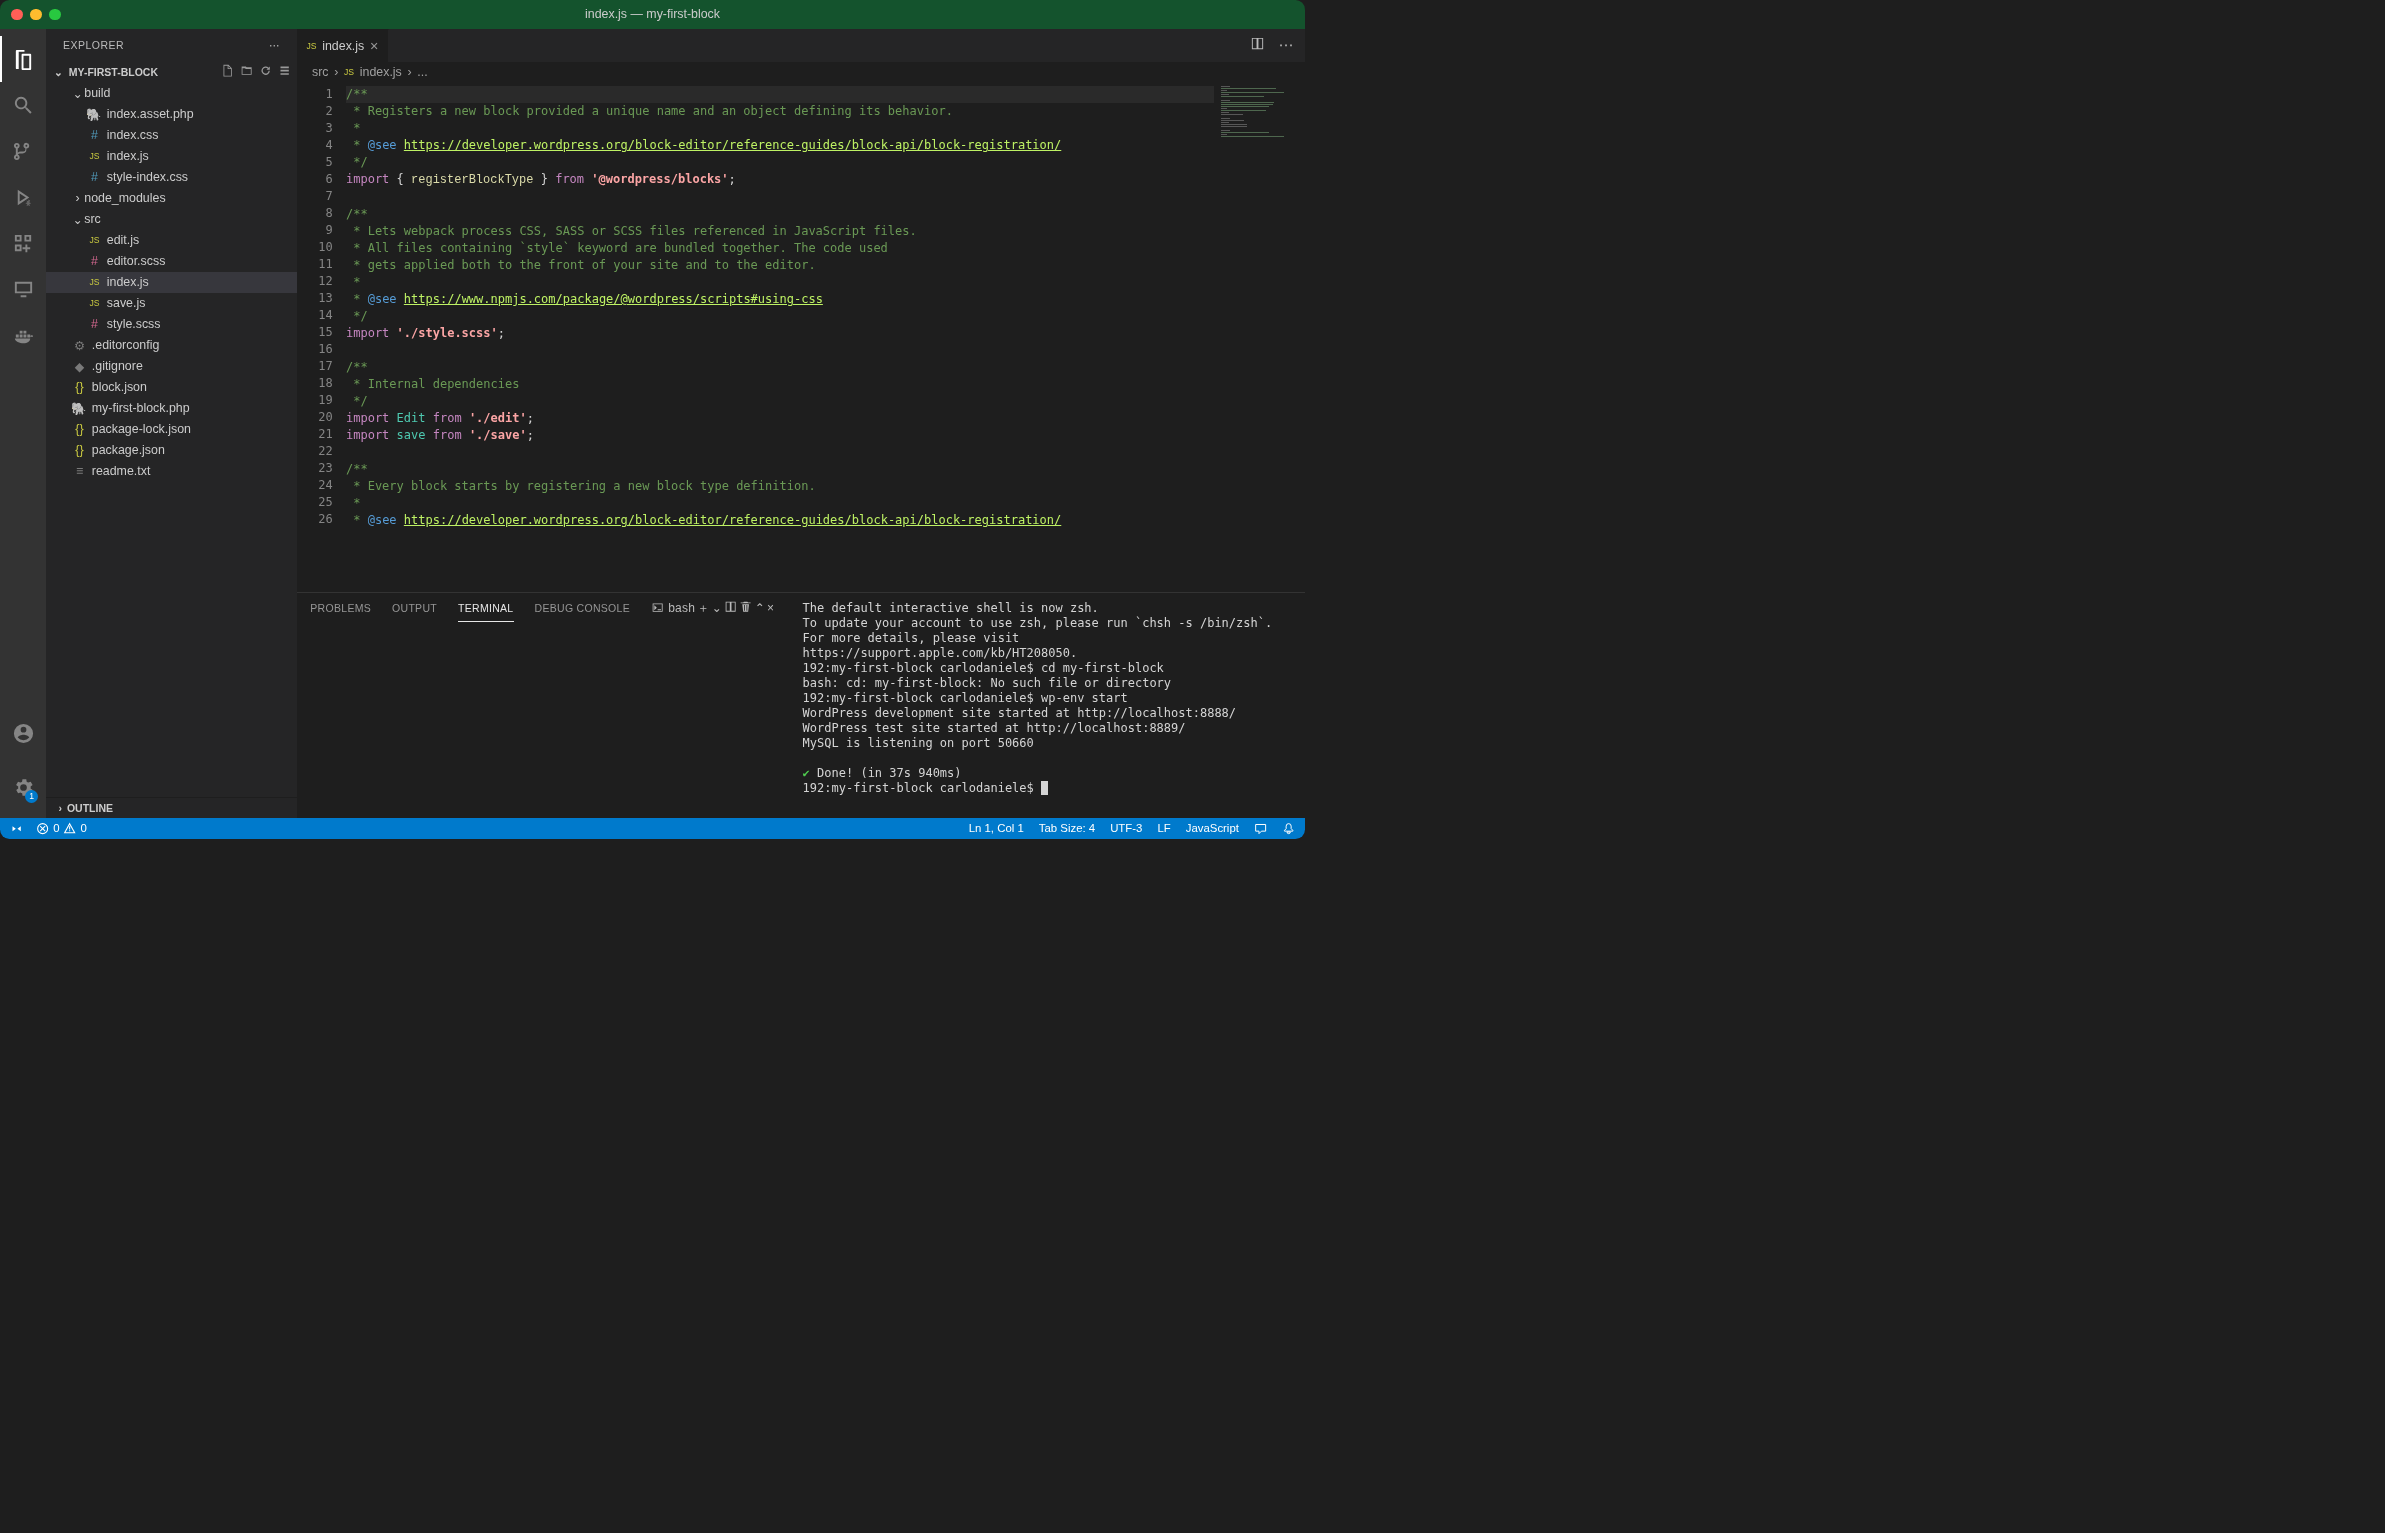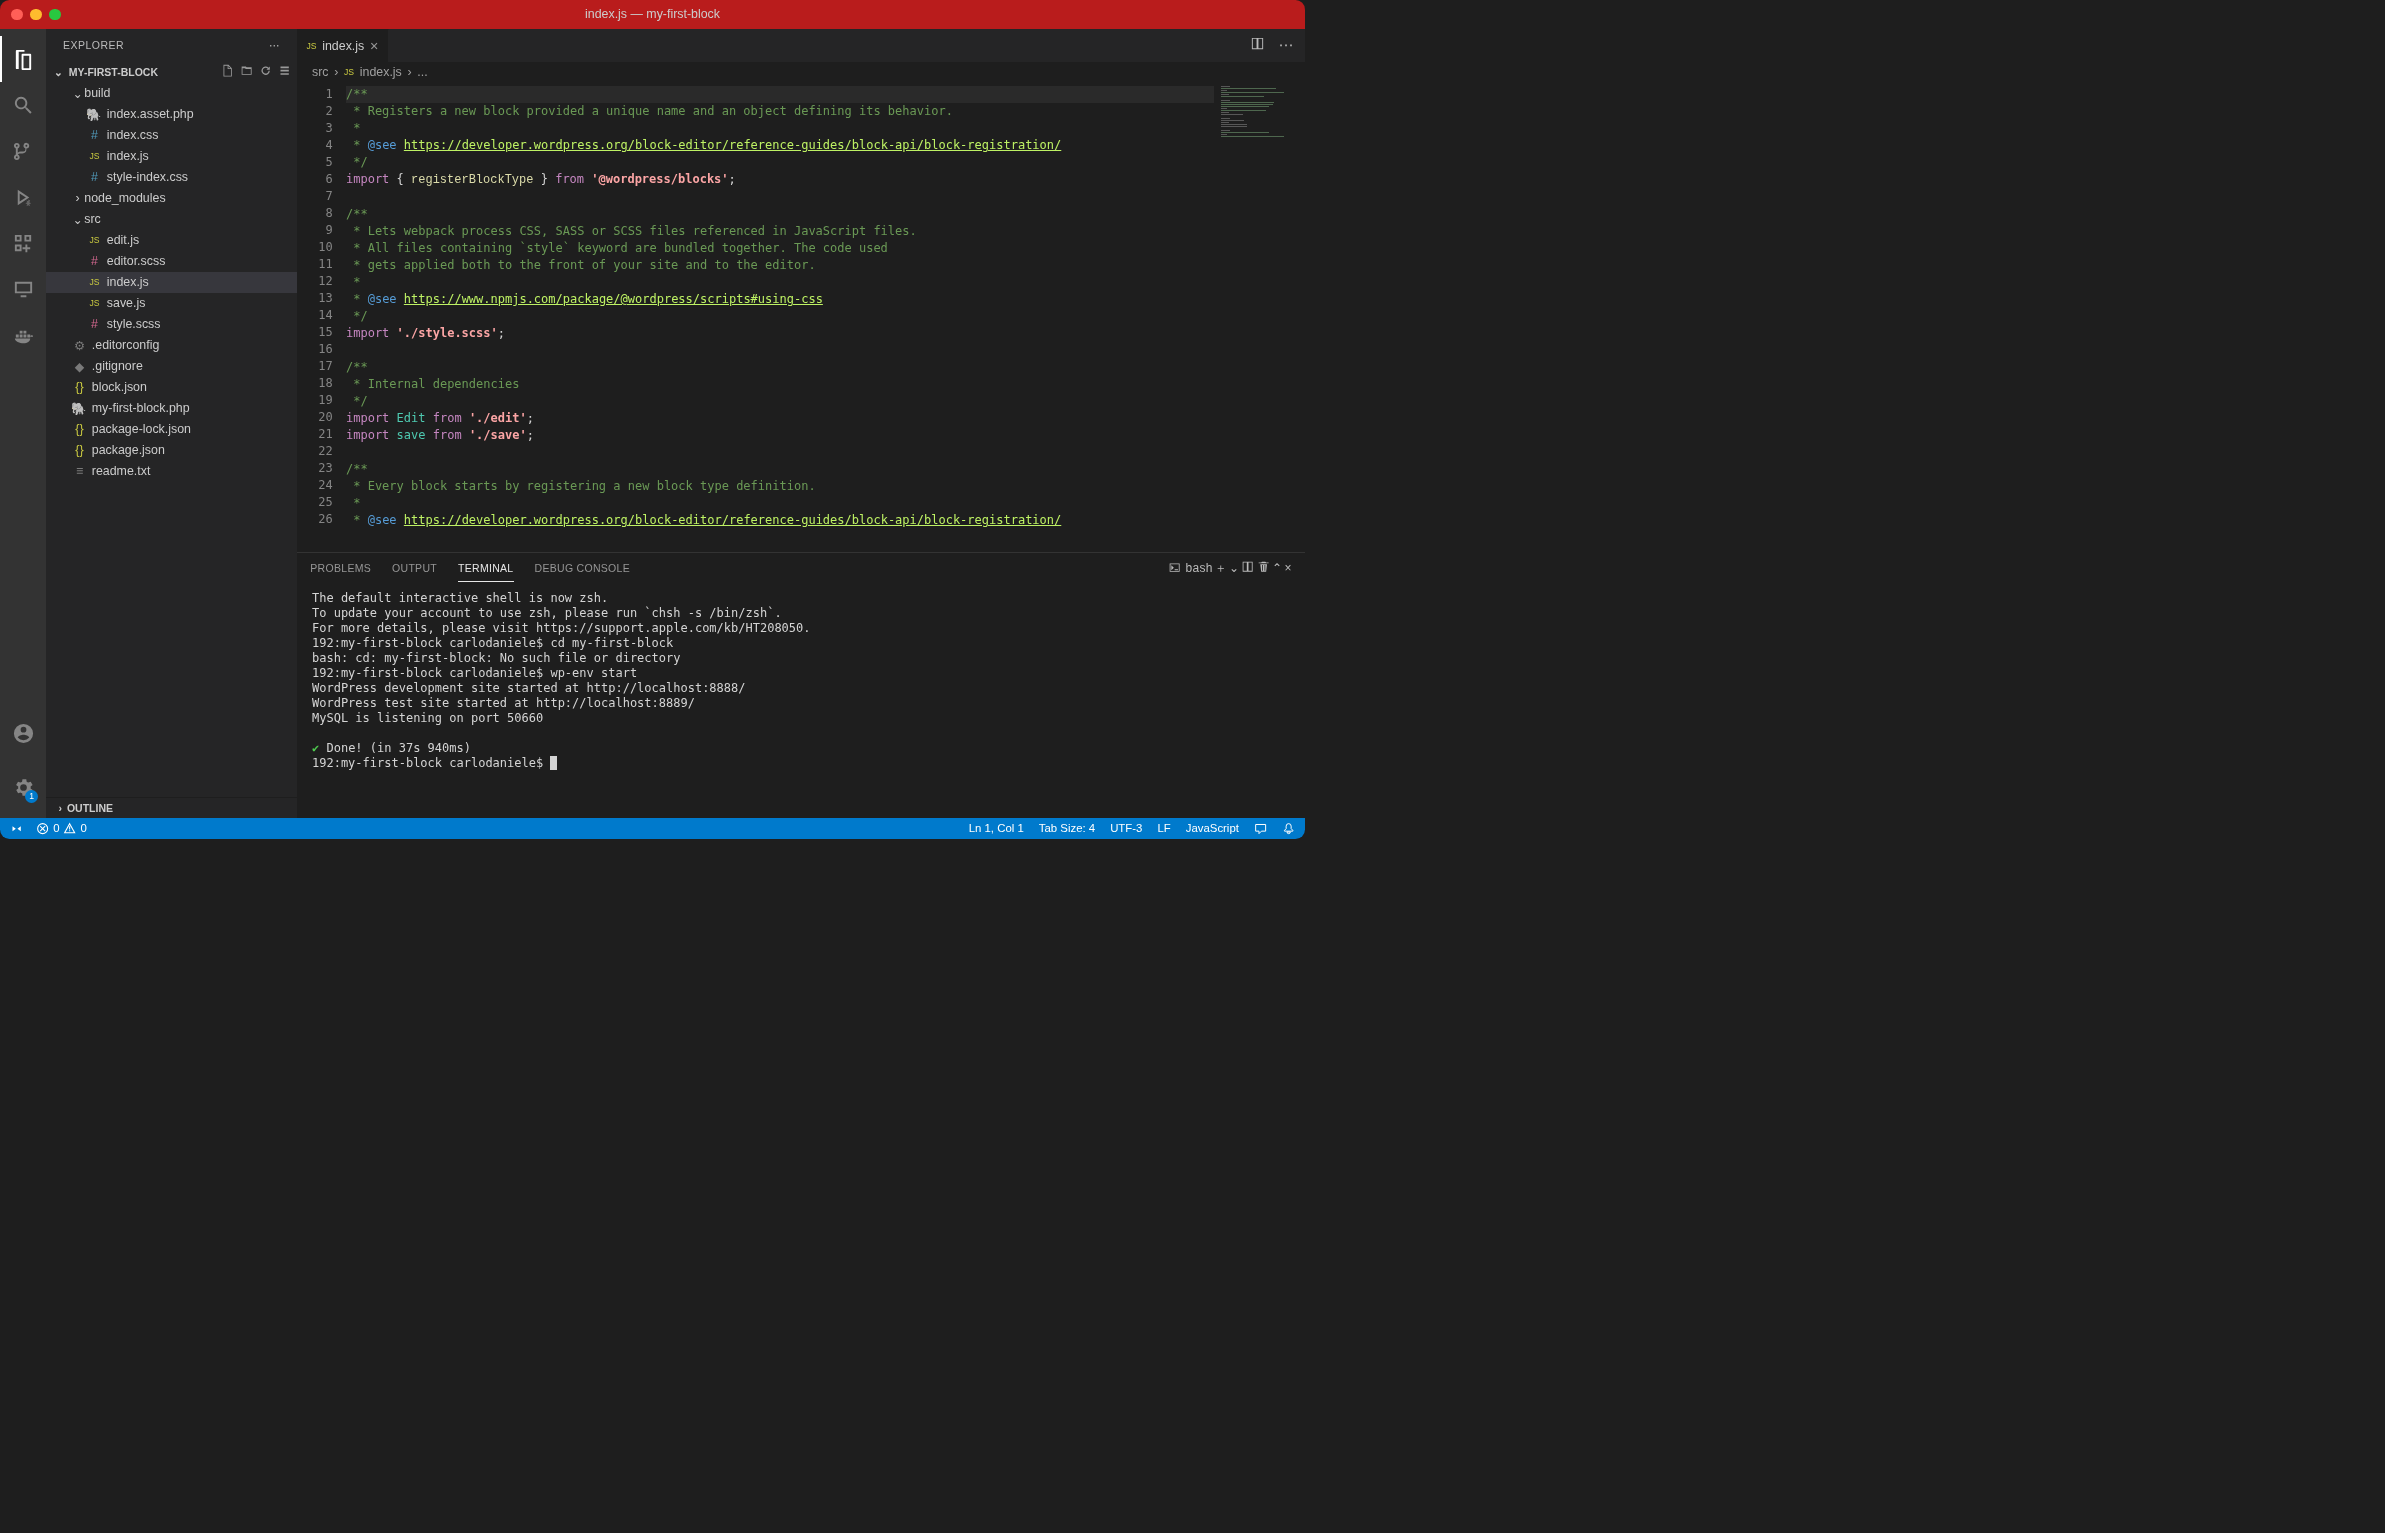--- a/index.html
+++ b/index.html
@@ -7,21 +7,21 @@
   font-family: -apple-system, BlinkMacSystemFont, "Segoe UI", sans-serif;
   background: #1e1e1e;
   color: #cccccc;
   width: 1305px;
   height: 839px;
   overflow: hidden;
   border-radius: 9.5px;
 }
 .titlebar {
   height: 28.5px;
-  background: #b91c1c;
+  background: #14532d;
   display: flex;
   align-items: center;
   padding: 0 11.4px;
   position: relative;
 }
 .traffic-lights { display: flex; gap: 7.6px; }
 .traffic-light { width: 11.4px; height: 11.4px; border-radius: 50%; }
 .tl-close { background: #ff5f57; }
 .tl-min { background: #febc2e; }
 .tl-max { background: #28c840; }
@@ -116,22 +116,22 @@
 .c-link { color: #bef264; text-decoration: underline; }
 .minimap {
   width: 91px; background: #1e1e1e; border-left: 1px solid #1e1e1e;
   position: relative; opacity: 0.8;
 }
 .minimap-lines {
   padding: 3.8px 5.7px; display: flex; flex-direction: column; gap: 1px;
 }
 .mm { height: 1px; background: #555; }
 .panel {
-  height: 266px; border-top: 1px solid #333; background: #1e1e1e;
-  display: flex; flex-direction: column;
+  height: 226px; border-top: 1px solid #333; background: #1e1e1e;
+  display: flex; flex-direction: row;
 }
 .panel-tabs {
   height: 30px; display: flex; align-items: center; padding: 0 13.3px; gap: 21px;
   font-size: 10.5px; color: #969696; letter-spacing: 0.3px;
 }
 .panel-tab { cursor: pointer; padding: 7.6px 0; }
 .panel-tab.active { color: #e7e7e7; border-bottom: 1px solid #e7e7e7; }
 .panel-actions { margin-left: auto; display: flex; align-items: center; gap: 2px; color: #bbb; font-size: 12px; }
 .terminal {
   flex: 1; font-family: Menlo, Consolas, monospace; font-size: 12px; line-height: 15px;

